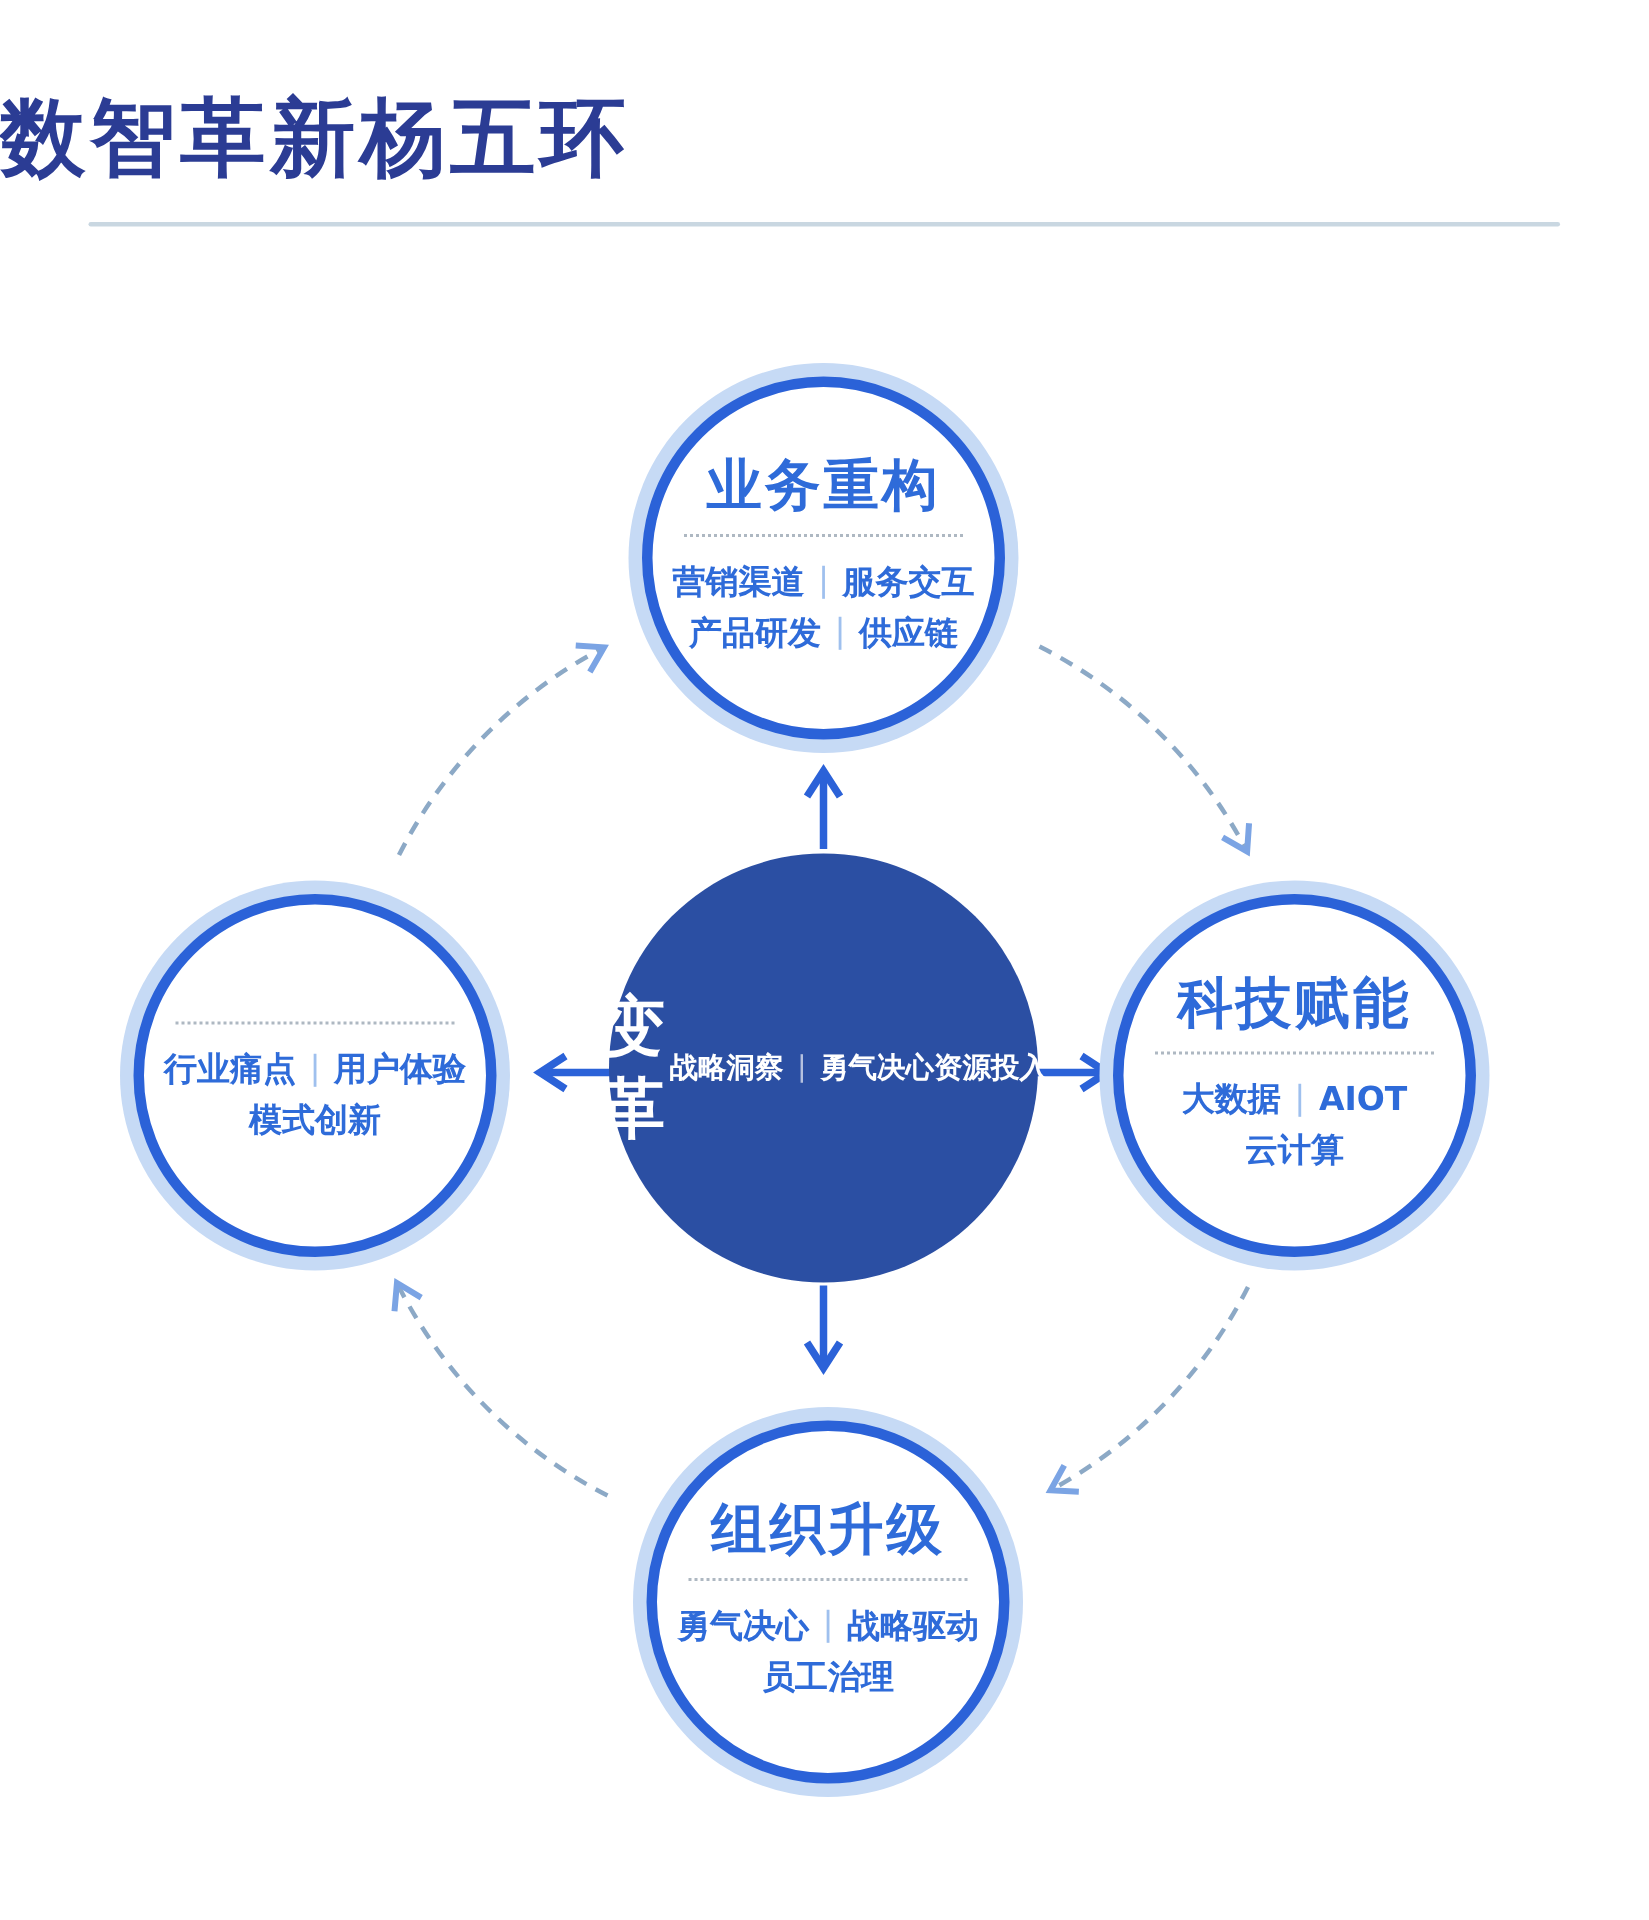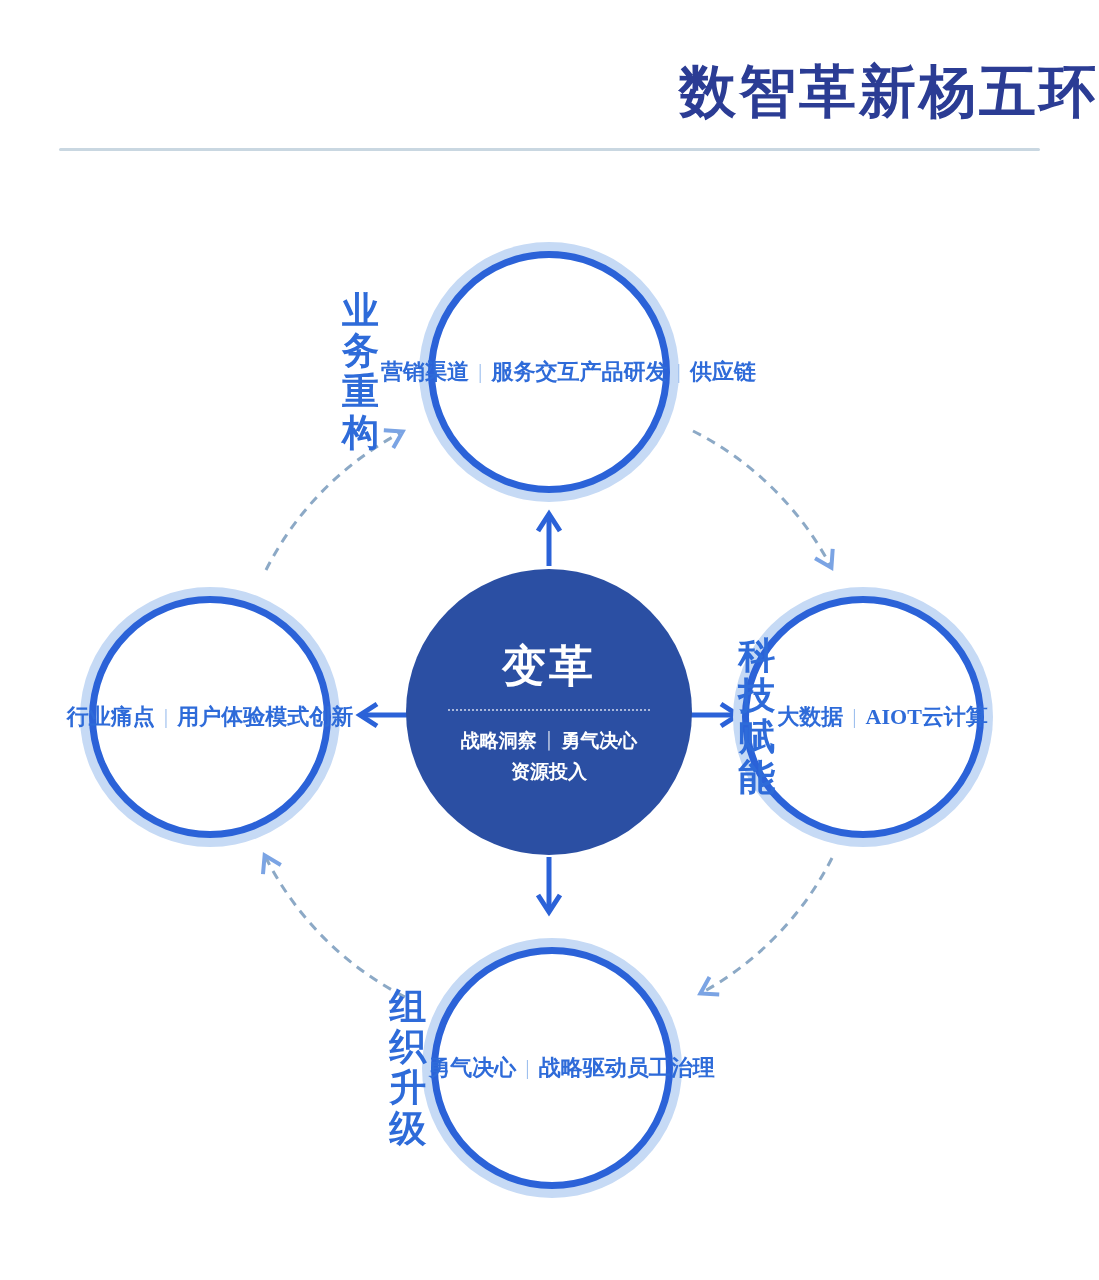--- a/index.html
+++ b/index.html
@@ -16,40 +16,39 @@
     --divider:#c9d7e1;
     --page-bg:#ffffff;
   }
   html,body{margin:0;padding:0;}
   body{background:#fff;font-family:"DejaVu Sans","Liberation Sans",sans-serif;}
   .page{
     position:relative;width:1099px;height:1280px;background:var(--page-bg);
     overflow:hidden;
   }
   .page-title{
-    position:absolute;top:54px;left:0;width:100%;text-align:right;
+    position:absolute;top:54px;left:0;width:100%;text-align:left;
     font-size:57px;font-weight:bold;color:var(--title-color);letter-spacing:3px;
   }
   .title-divider{
     position:absolute;top:148px;left:59px;width:981px;height:3px;
     background:var(--divider);border-radius:2px;
   }
   .connector-layer{position:absolute;left:0;top:0;width:1099px;height:1280px;}
   .conn-solid{stroke:var(--ring);stroke-width:5;fill:none;}
   .conn-dash{stroke:var(--dash);stroke-width:3;fill:none;stroke-dasharray:9 7;}
   .chev-solid{stroke:var(--ring);stroke-width:5;fill:none;stroke-linejoin:miter;}
   .chev-dash{stroke:var(--dash-arrow);stroke-width:4;fill:none;stroke-linejoin:miter;}
 
   .node{
     position:absolute;box-sizing:border-box;width:242px;height:242px;
     border-radius:50%;background:#fff;border:7px solid var(--ring);
     box-shadow:0 0 0 9px var(--halo);
-    display:flex;flex-direction:row;align-items:center;justify-content:center;
+    display:flex;flex-direction:column;align-items:center;justify-content:center;
     text-align:right;
-    font-family:Liberation Serif, serif;
   }
   .node-top{left:428px;top:251px;}
   .node-left{left:89px;top:596px;}
   .node-right{left:742px;top:596px;}
   .node-bottom{left:431px;top:947px;}
   .node-title{
     font-size:37px;font-weight:bold;color:var(--node-text);letter-spacing:2px;
     line-height:1.1;
   }
   .dotline{
@@ -62,21 +61,21 @@
   }
   .sep{
     color:var(--node-sep);font-weight:normal;margin:0 9px;
     position:relative;top:-1px;
   }
 
   .center-node{
     position:absolute;box-sizing:border-box;left:406px;top:569px;
     width:286px;height:286px;border-radius:50%;
     background:var(--center-fill);
-    display:flex;flex-direction:column;align-items:center;justify-content:center;
+    display:flex;flex-direction:row;align-items:center;justify-content:center;
     text-align:center;
   }
   .center-title{
     font-size:44px;font-weight:bold;color:#ffffff;letter-spacing:3px;
     line-height:1.25;
   }
   .center-node .dotline{border-top-color:var(--center-dot);width:202px;margin:16px 0 14px 0;}
   .center-node .row{color:#ffffff;font-size:19px;margin:6px 0;}
   .center-node .sep{color:rgba(255,255,255,.65);}
 </style>

